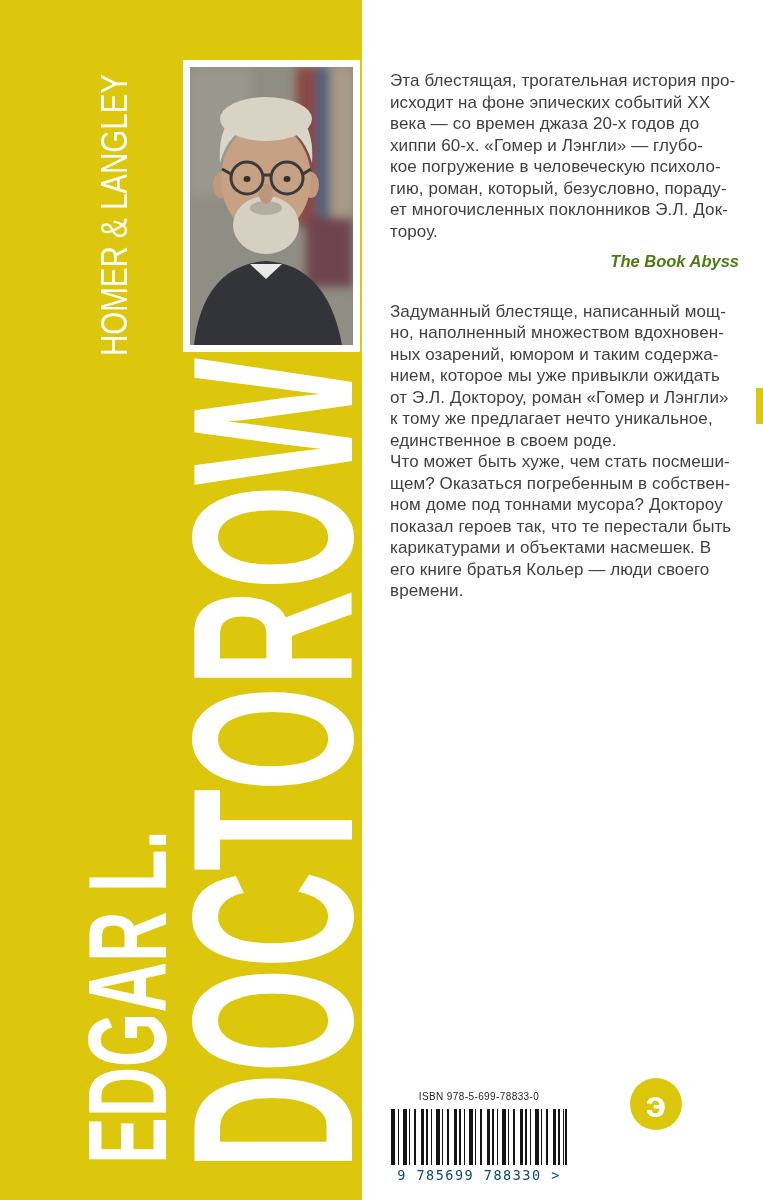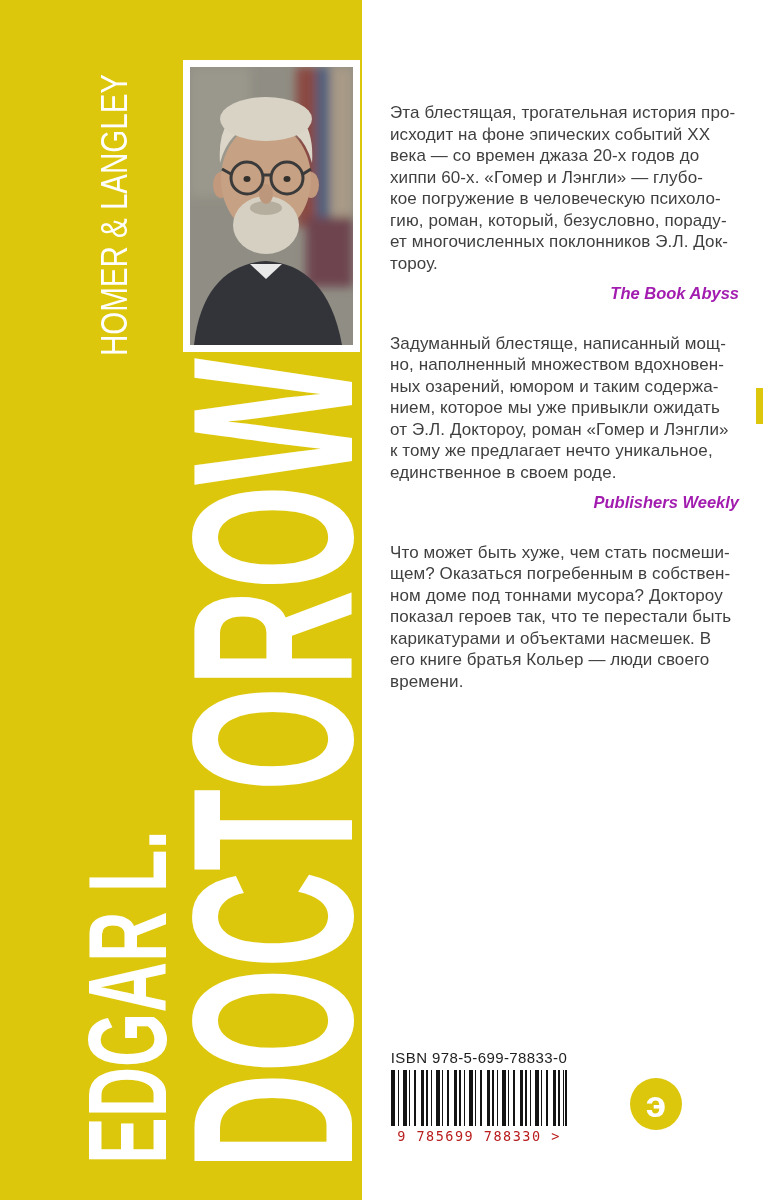--- a/index.html
+++ b/index.html
@@ -4,60 +4,60 @@
 <style>
   html,body { margin:0; padding:0; background:#e8e8e8; }
   .page {
     position:relative; width:763px; height:1200px; margin:0 auto;
     background:#dcc70d; overflow:hidden;
     font-family:"Liberation Sans", sans-serif;
   }
   
   .right-col {
     position:absolute; left:362px; top:0; width:401px; height:1200px;
-    background:#ffffff; box-sizing:border-box; padding:102px 24px 0 28px;
+    background:#ffffff; box-sizing:border-box; padding:70px 24px 0 28px;
   }
   .review-text {
     white-space:pre-line; color:#3f3f3f; font-size:17px; line-height:21.5px;
     margin:0; letter-spacing:0.1px;
   }
   .attribution {
-    white-space:pre-line; color:#a21caf; font-size:16.5px; line-height:20.5px;
+    white-space:pre-line; color:#4d7c0f; font-size:16.5px; line-height:20.5px;
     font-weight:bold; font-style:italic; text-align:right; margin:9px 0 29px;
   }
   
   .photo-frame {
     position:absolute; left:183px; top:60px; width:177px; height:292px;
     border:7px solid #ffffff; box-sizing:border-box; background:#908e84;
   }
   .photo-frame svg { display:block; width:100%; height:100%; }
   
   .type-layer { position:absolute; left:0; top:0; width:763px; height:1200px; pointer-events:none; }
   
   .barcode-block {
     position:absolute; left:384px; top:1050px; width:190px;
     background:#ffffff; text-align:center;
   }
   .isbn {
-    font-size:15px; line-height:16px; color:#1e1e1e; letter-spacing:0.4px;
+    font-size:10px; line-height:16px; color:#1e1e1e; letter-spacing:0.4px;margin-top:39px;
   }
   .bars {
     width:172px; height:56px; margin:4px auto 0;
     background: repeating-linear-gradient(90deg,
       #141414 0 2px,  #ffffff 2px 5px,
       #141414 5px 6px, #ffffff 6px 10px,
       #141414 10px 14px, #ffffff 14px 16px,
       #141414 16px 17px, #ffffff 17px 21px,
       #141414 21px 23px, #ffffff 23px 28px,
       #141414 28px 31px, #ffffff 31px 33px);
     border-left:2px solid #141414; border-right:2px solid #141414;
   }
   .barcode-digits {
     font-family:"DejaVu Sans Mono", monospace; font-size:13.5px;
-    letter-spacing:1.5px; color:#b91c1c; margin-top:2px;
+    letter-spacing:1.5px; color:#0c4a6e; margin-top:2px;
   }
   
   .publisher-logo {
     position:absolute; left:630px; top:1078px; width:52px; height:52px;
     border-radius:50%; background:#dcc70d; color:#ffffff;
     display:flex; align-items:center; justify-content:center;
     font-size:37px; font-weight:bold; line-height:1;
   }
   
   .edge-mark {
@@ -82,21 +82,20 @@
     <div class="attribution">The Book Abyss</div>
 
     <p class="review-text">Задуманный блестяще, написанный мощ-
 но, наполненный множеством вдохновен-
 ных озарений, юмором и таким содержа-
 нием, которое мы уже привыкли ожидать
 от Э.Л. Доктороу, роман «Гомер и Лэнгли»
 к тому же предлагает нечто уникальное,
 единственное в своем роде.</p>
 
-    <div class="attribution">Publishers Weekly</div>
 
     <p class="review-text">Что может быть хуже, чем стать посмеши-
 щем? Оказаться погребенным в собствен-
 ном доме под тоннами мусора? Доктороу
 показал героев так, что те перестали быть
 карикатурами и объектами насмешек. В
 его книге  братья Кольер — люди своего
 времени.</p>
   </div>
 

